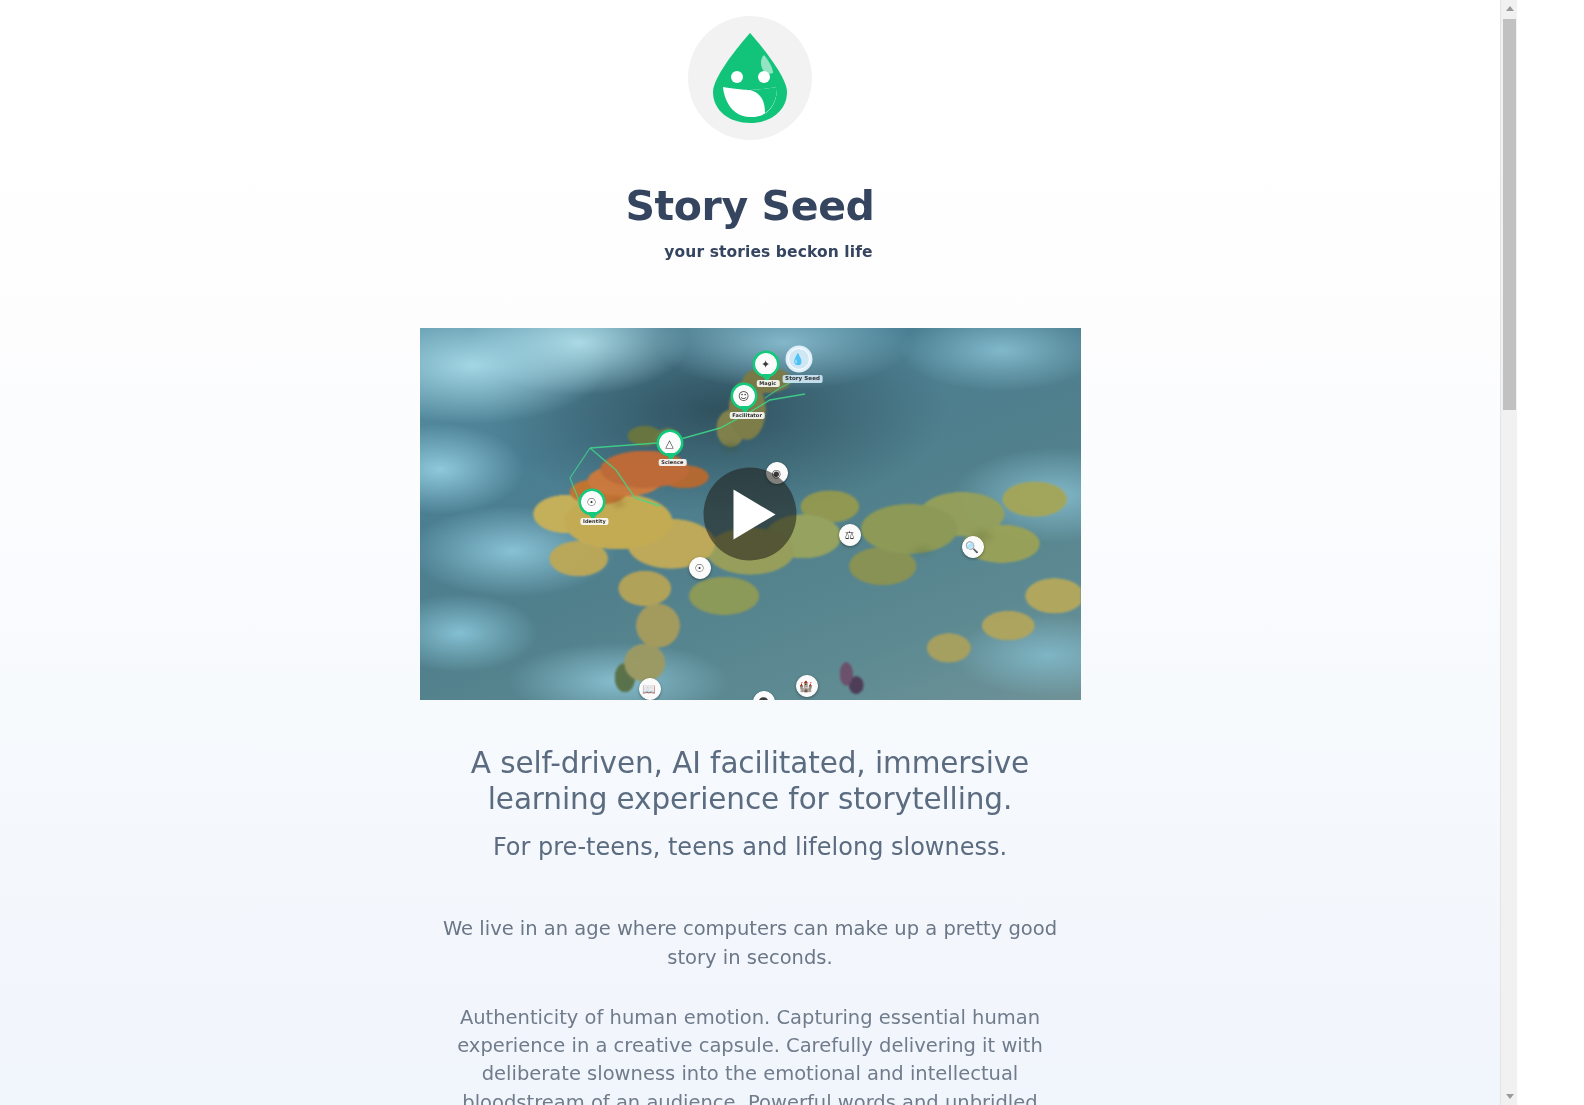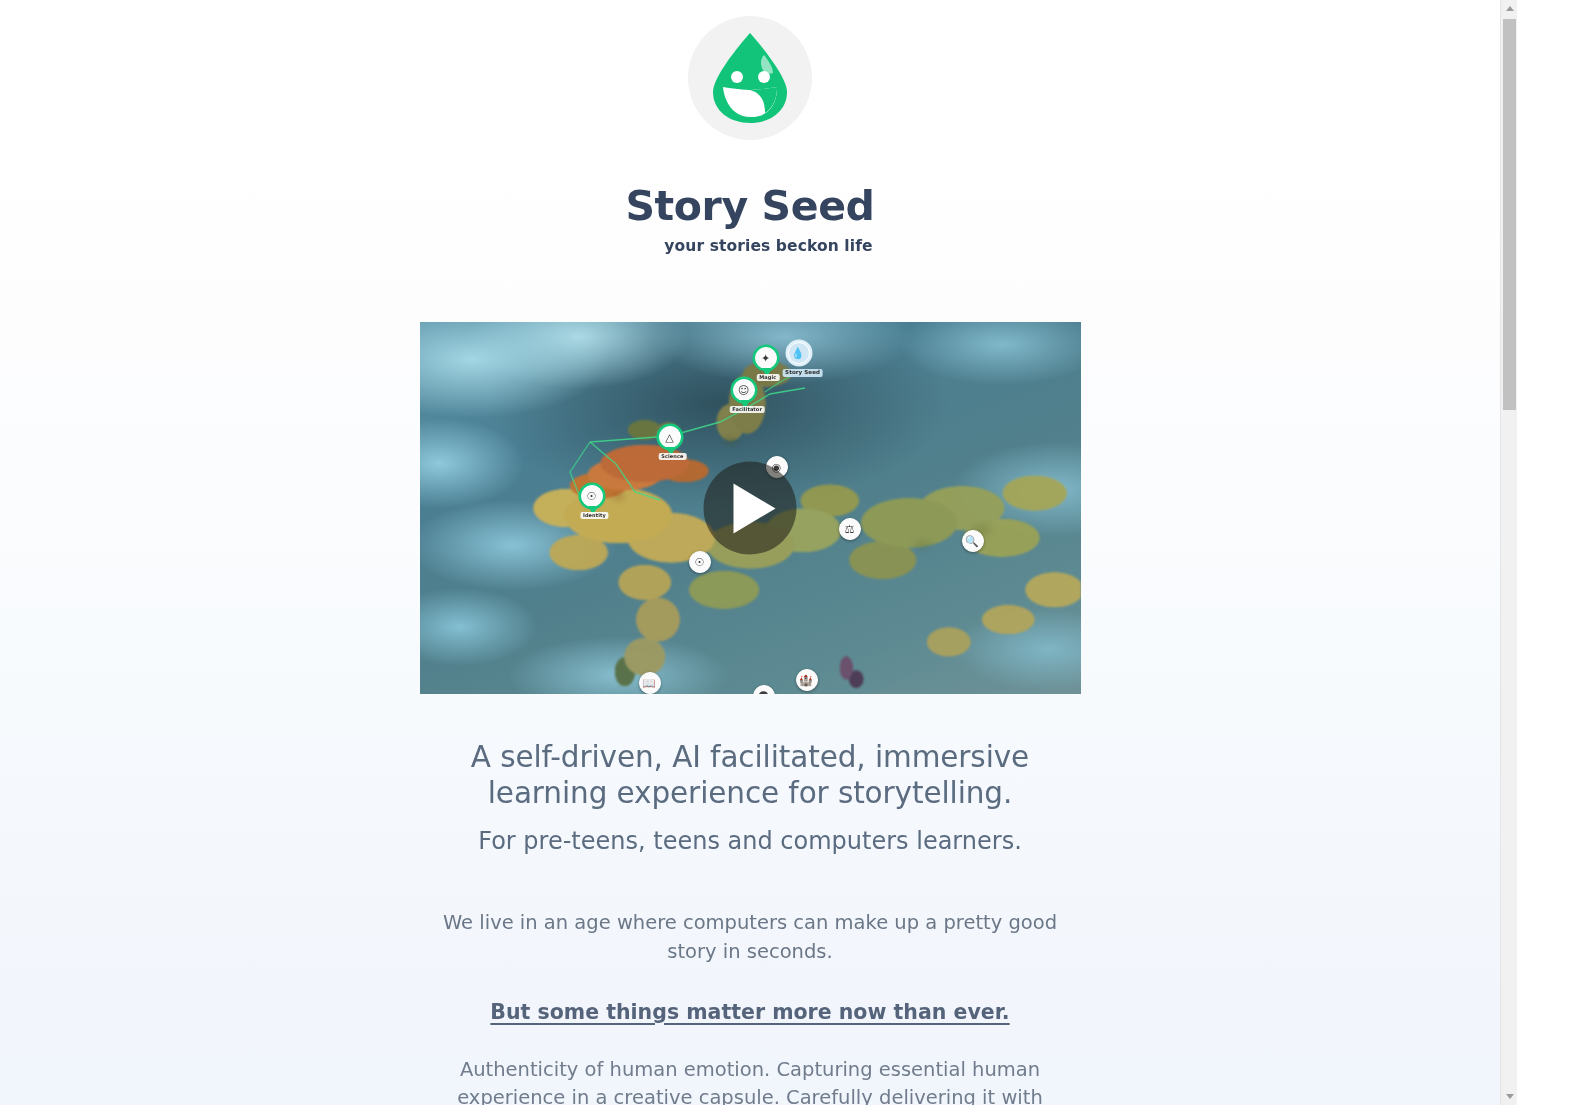--- a/index.html
+++ b/index.html
@@ -61,21 +61,21 @@
   
   .site-title {
     margin-top: 44px;
     font-size: 41px;
     font-weight: 700;
     letter-spacing: -0.4px;
     color: #36455f;
     line-height: 1.1;
   }
   .tagline {
-    margin-top: 8px;
+    margin-top: 14px;
     font-size: 15.5px;
     font-weight: 700;
     color: #36455f;
     letter-spacing: 0.1px;
     padding-left: 37px;
   }
 
   
   .video-block {
     margin: 67px auto 0;
@@ -407,23 +407,22 @@
         <div class="pin" style="left:333px; top:363px;">
           <span>☻</span>
         </div>
 
         <div class="play-btn">
           <span class="play-tri"></span>
         </div>
       </div>
 
       <h2 class="headline">A self-driven, AI facilitated, immersive learning experience for storytelling.</h2>
-      <h3 class="subhead">For pre-teens, teens and computers learners.</h3>
+      <h3 class="subhead">For pre-teens, teens and lifelong slowness.</h3>
       <p class="para">We live in an age where computers can make up a pretty good story in seconds.</p>
-      <p class="emphasis">But some things matter more now than ever.</p>
       <p class="para2">Authenticity of human emotion. Capturing essential human experience in a creative capsule. Carefully delivering it with deliberate slowness into the emotional and intellectual bloodstream of an audience. Powerful words and unbridled</p>
 
     </div>
   </div>
 
   <div class="scrollbar">
     <div class="sb-arrow up">
         <span class="tri"></span>
       </div>
     <div class="sb-thumb"></div>

